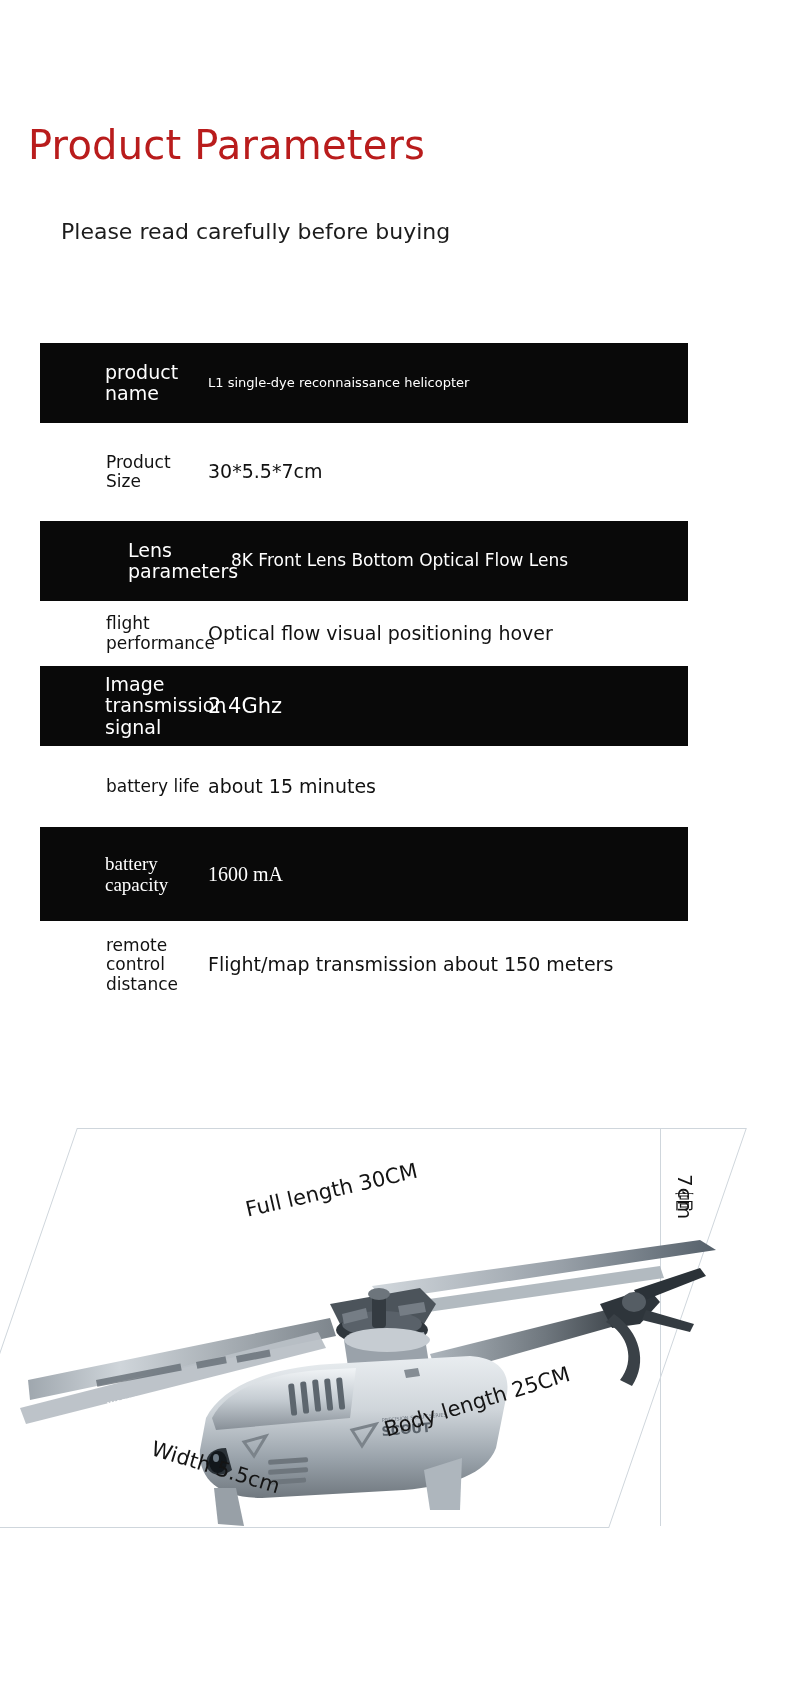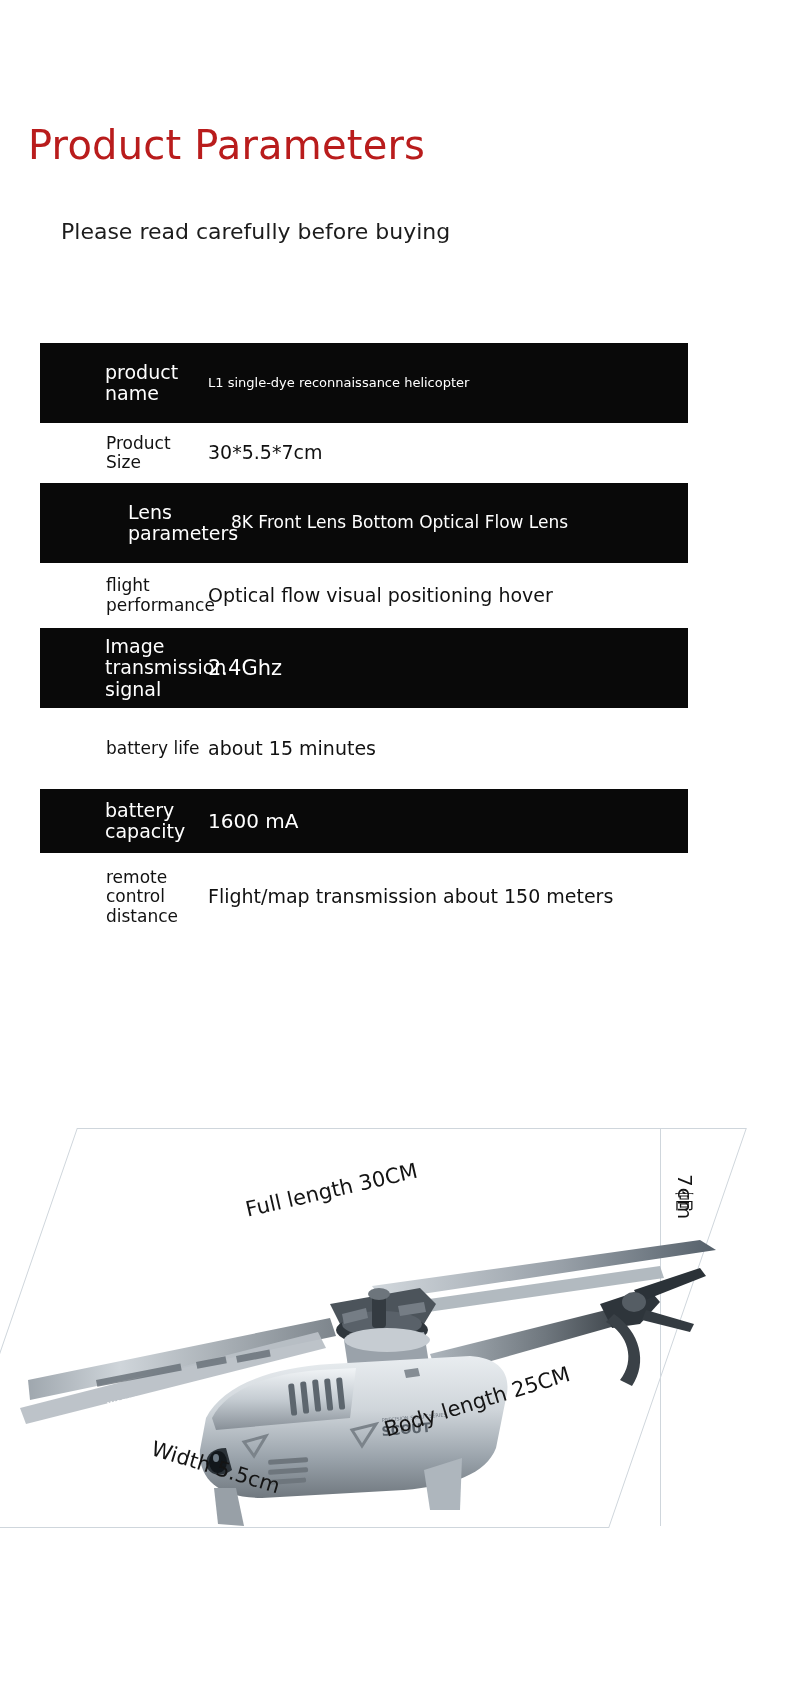--- a/index.html
+++ b/index.html
@@ -80,26 +80,26 @@
     font-size: 20px;
     line-height: 1.15;
     padding-right: 12px;
   }
   .spec-row.light .spec-value {
     font-size: 19px;
   }
 
   
   .r0 { height: 80px; }
-  .r1 { height: 60px; }
+  .r1 { height: 98px; }
   .r2 { height: 80px; padding-left: 23px; }
   .r3 { height: 65px; }
   .r4 { height: 80px; }
   .r5 { height: 81px; }
-  .r6 { height: 64px; }
+  .r6 { height: 94px; font-family: Liberation Serif, serif; }
   .r7 { height: 88px; }
 
   .r0 .spec-value { font-size: 13px; }
   .r1 .spec-value { font-size: 22px; }
   .r2 .spec-value { font-size: 17px; }
   .r3 .spec-value { font-size: 17px; }
   .r4 .spec-value { font-size: 21px; }
   .r5 .spec-value { font-size: 21px; }
   .r6 .spec-value { font-size: 20px; }
   .r7 .spec-value { font-size: 19px; }

